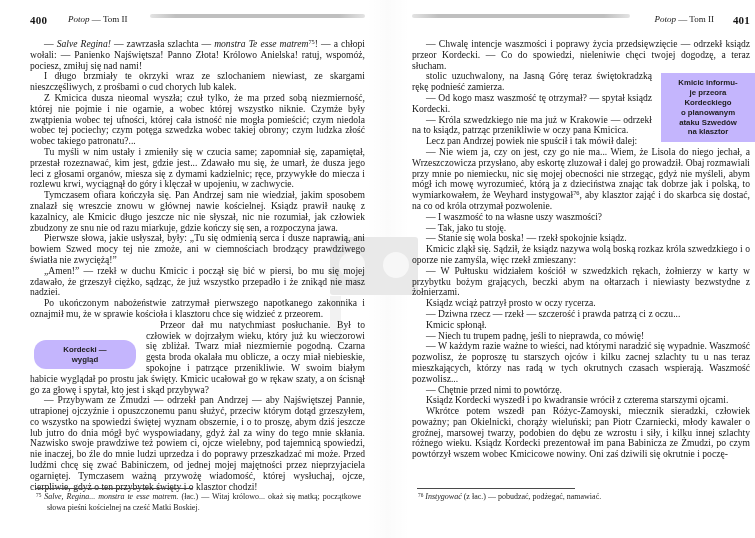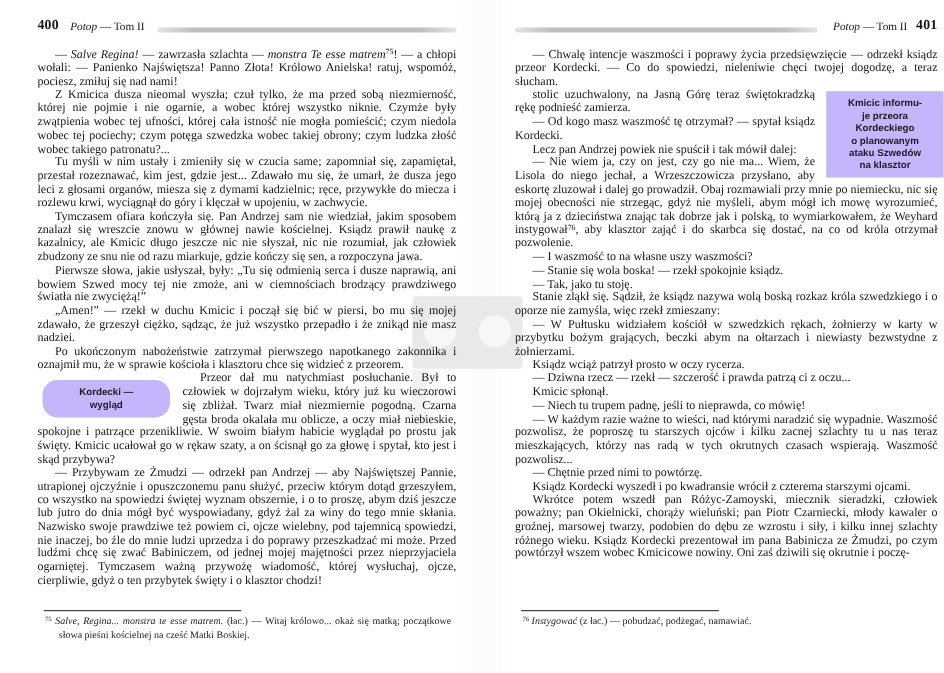--- a/index.html
+++ b/index.html
@@ -18,41 +18,41 @@
   .watermark .wm-c1,.watermark .wm-c2{position:absolute;width:26px;height:26px;border-radius:50%;
     background:#f7f7f7;top:15px;}
   .watermark .wm-c1{left:9px;}
   .watermark .wm-c2{left:53px;}
   .watermark-tail{position:absolute;left:330px;top:296px;width:11px;height:44px;background:#f2f2f2;}
 
   .page{position:absolute;top:14px;height:512px;z-index:2;}
   .page-left{left:30px;width:335px;}
   .page-right{left:412px;width:338px;}
 
-  .page-header{display:flex;align-items:flex-end;height:12px;}
+  .page-header{display:flex;align-items:flex-start;height:12px;gap:12px;}
   .page-num{font-weight:bold;font-size:11px;letter-spacing:0.2px;white-space:nowrap;}
   .running-title{font-size:9px;white-space:nowrap;}
   .page-left .running-title{margin:0 10px 0 9px;}
   .page-right .running-title{margin:0 7px 0 12px;}
   .header-rule{flex:1;height:4px;border-radius:2px;
     background:linear-gradient(90deg,#e3e3e3 0%,#bfbfbf 12%,#bfbfbf 88%,#e3e3e3 100%);}
 
   .body-text{margin-top:13px;font-size:9.6px;line-height:10.8px;text-align:justify;}
   .para{margin:0;text-indent:14px;}
   em{font-style:italic;}
   sup{font-size:0.66em;line-height:0;position:relative;top:-0.45em;vertical-align:baseline;}
 
   .margin-note{
     display:block;background:#c4b5fd;color:#1c1c1c;
     font-family:"Liberation Sans","DejaVu Sans",sans-serif;
     font-weight:bold;font-size:7.8px;line-height:9.8px;
     text-align:center;white-space:pre-line;text-indent:0;
     padding:5px 2px;
   }
-  .float-left{float:left;width:98px;margin:6px 10px 3px 4px;border-radius:12px;}
+  .float-left{float:left;width:98px;margin:20px 10px 3px 4px;border-radius:12px;}
   .float-right{float:right;width:90px;margin:2px -5px 3px 9px;}
 
   .footnotes{position:absolute;left:0;top:474px;width:100%;}
   .footnote-rule{width:158px;border-top:1px solid #4a4a4a;margin:0 0 3px 5px;}
   .footnote{font-size:8px;line-height:10.5px;color:#222;
     margin-left:6px;margin-right:4px;padding-left:11px;text-indent:-11px;text-align:justify;}
 </style>
 </head>
 <body>
 
@@ -66,20 +66,21 @@
   <div class="watermark-tail"></div>
 
   <div class="page page-left">
     <div class="page-header">
       <span class="page-num">400</span>
       <span class="running-title"><em>Potop</em><span> — Tom II</span></span>
       <span class="header-rule"></span>
     </div>
     <div class="body-text">
         <p class="para"><span>— </span><em>Salve Regina!</em><span> — zawrzasła szlachta — </span><em>monstra Te esse matrem</em><sup>75</sup><span>! — a chłopi wołali: — Panienko Najświętsza! Panno Złota! Królowo Anielska! ratuj, wspomóż, pociesz, zmiłuj się nad nami!</span></p>
+        <p class="para"><span>I długo brzmiały te okrzyki wraz ze szlochaniem niewiast, ze skargami nieszczęśliwych, z prośbami o cud chorych lub kalek.</span></p>
         <p class="para"><span>Z Kmicica dusza nieomal wyszła; czuł tylko, że ma przed sobą niezmierność, której nie pojmie i nie ogarnie, a wobec której wszystko niknie. Czymże były zwątpienia wobec tej ufności, której cała istność nie mogła pomieścić; czym niedola wobec tej pociechy; czym potęga szwedzka wobec takiej obrony; czym ludzka złość wobec takiego patronatu?...</span></p>
         <p class="para"><span>Tu myśli w nim ustały i zmieniły się w czucia same; zapomniał się, zapamiętał, przestał rozeznawać, kim jest, gdzie jest... Zdawało mu się, że umarł, że dusza jego leci z głosami organów, miesza się z dymami kadzielnic; ręce, przywykłe do miecza i rozlewu krwi, wyciągnął do góry i klęczał w upojeniu, w zachwycie.</span></p>
         <p class="para"><span>Tymczasem ofiara kończyła się. Pan Andrzej sam nie wiedział, jakim sposobem znalazł się wreszcie znowu w głównej nawie kościelnej. Ksiądz prawił naukę z kazalnicy, ale Kmicic długo jeszcze nic nie słyszał, nic nie rozumiał, jak człowiek zbudzony ze snu nie od razu miarkuje, gdzie kończy się sen, a rozpoczyna jawa.</span></p>
         <p class="para"><span>Pierwsze słowa, jakie usłyszał, były: „Tu się odmienią serca i dusze naprawią, ani bowiem Szwed mocy tej nie zmoże, ani w ciemnościach brodzący prawdziwego światła nie zwyciężą!”</span></p>
         <p class="para"><span>„Amen!” — rzekł w duchu Kmicic i począł się bić w piersi, bo mu się mojej zdawało, że grzeszył ciężko, sądząc, że już wszystko przepadło i że znikąd nie masz nadziei.</span></p>
         <p class="para"><span>Po ukończonym nabożeństwie zatrzymał pierwszego napotkanego zakonnika i oznajmił mu, że w sprawie kościoła i klasztoru chce się widzieć z przeorem.</span></p>
         <p class="para"><span class="margin-note float-left">Kordecki —
 wygląd</span><span>Przeor dał mu natychmiast posłuchanie. Był to człowiek w dojrzałym wieku, który już ku wieczorowi się zbliżał. Twarz miał niezmiernie pogodną. Czarna gęsta broda okalała mu oblicze, a oczy miał niebieskie, spokojne i patrzące przenikliwie. W swoim białym habicie wyglądał po prostu jak święty. Kmicic ucałował go w rękaw szaty, a on ścisnął go za głowę i spytał, kto jest i skąd przybywa?</span></p>
         <p class="para"><span>— Przybywam ze Żmudzi — odrzekł pan Andrzej — aby Najświętszej Pannie, utrapionej ojczyźnie i opuszczonemu panu służyć, przeciw którym dotąd grzeszyłem, co wszystko na spowiedzi świętej wyznam obszernie, i o to proszę, abym dziś jeszcze lub jutro do dnia mógł być wyspowiadany, gdyż żal za winy do tego mnie skłania. Nazwisko swoje prawdziwe też powiem ci, ojcze wielebny, pod tajemnicą spowiedzi, nie inaczej, bo źle do mnie ludzi uprzedza i do poprawy przeszkadzać mi może. Przed ludźmi chcę się zwać Babiniczem, od jednej mojej majętności przez nieprzyjaciela ogarniętej. Tymczasem ważną przywożę wiadomość, której wysłuchaj, ojcze, cierpliwie, gdyż o ten przybytek święty i o klasztor chodzi!</span></p>
       </div>
@@ -97,26 +98,27 @@
     </div>
     <div class="body-text">
         <p class="para"><span>— Chwalę intencje waszmości i poprawy życia przedsięwzięcie — odrzekł ksiądz przeor Kordecki. — Co do spowiedzi, nieleniwie chęci twojej dogodzę, a teraz słucham.</span></p>
         <p class="para"><span class="margin-note float-right">Kmicic informu-
 je przeora
 Kordeckiego
 o planowanym
 ataku Szwedów
 na klasztor</span><span>stolic uzuchwalony, na Jasną Górę teraz świętokradzką rękę podnieść zamierza.</span></p>
         <p class="para"><span>— Od kogo masz waszmość tę otrzymał? — spytał ksiądz Kordecki.</span></p>
+        <p class="para"><span>— Króla szwedzkiego nie ma już w Krakowie — odrzekł na to ksiądz, patrząc przenikliwie w oczy pana Kmicica.</span></p>
         <p class="para"><span>Lecz pan Andrzej powiek nie spuścił i tak mówił dalej:</span></p>
         <p class="para"><span>— Nie wiem ja, czy on jest, czy go nie ma... Wiem, że Lisola do niego jechał, a Wrzeszczowicza przysłano, aby eskortę zluzował i dalej go prowadził. Obaj rozmawiali przy mnie po niemiecku, nic się mojej obecności nie strzegąc, gdyż nie myśleli, abym mógł ich mowę wyrozumieć, którą ja z dzieciństwa znając tak dobrze jak i polską, to wymiarkowałem, że Weyhard instygował</span><sup>76</sup><span>, aby klasztor zająć i do skarbca się dostać, na co od króla otrzymał pozwolenie.</span></p>
         <p class="para"><span>— I waszmość to na własne uszy waszmości?</span></p>
+        <p class="para"><span>— Tak, jako tu stoję.</span></p>
         <p class="para"><span>— Stanie się wola boska! — rzekł spokojnie ksiądz.</span></p>
-        <p class="para"><span>— Tak, jako tu stoję.</span></p>
-        <p class="para"><span>Stanie zląkł się. Sądził, że ksiądz nazywa wolą boską rozkaz króla szwedzkiego i o oporze nie zamyśla, więc rzekł zmieszany:</span></p>
+        <p class="para"><span>Kmicic zląkł się. Sądził, że ksiądz nazywa wolą boską rozkaz króla szwedzkiego i o oporze nie zamyśla, więc rzekł zmieszany:</span></p>
         <p class="para"><span>— W Pułtusku widziałem kościół w szwedzkich rękach, żołnierzy w karty w przybytku bożym grających, beczki abym na ołtarzach i niewiasty bezwstydne z żołnierzami.</span></p>
         <p class="para"><span>Ksiądz wciąż patrzył prosto w oczy rycerza.</span></p>
         <p class="para"><span>— Dziwna rzecz — rzekł — szczerość i prawda patrzą ci z oczu...</span></p>
         <p class="para"><span>Kmicic spłonął.</span></p>
         <p class="para"><span>— Niech tu trupem padnę, jeśli to nieprawda, co mówię!</span></p>
         <p class="para"><span>— W każdym razie ważne to wieści, nad którymi naradzić się wypadnie. Waszmość pozwolisz, że poproszę tu starszych ojców i kilku zacnej szlachty tu u nas teraz mieszkających, którzy nas radą w tych okrutnych czasach wspierają. Waszmość pozwolisz...</span></p>
         <p class="para"><span>— Chętnie przed nimi to powtórzę.</span></p>
         <p class="para"><span>Ksiądz Kordecki wyszedł i po kwadransie wrócił z czterema starszymi ojcami.</span></p>
         <p class="para"><span>Wkrótce potem wszedł pan Różyc-Zamoyski, miecznik sieradzki, człowiek poważny; pan Okielnicki, chorąży wieluński; pan Piotr Czarniecki, młody kawaler o groźnej, marsowej twarzy, podobien do dębu ze wzrostu i siły, i kilku innej szlachty różnego wieku. Ksiądz Kordecki prezentował im pana Babinicza ze Żmudzi, po czym powtórzył wszem wobec Kmicicowe nowiny. Oni zaś dziwili się okrutnie i poczę-</span></p>
       </div>

